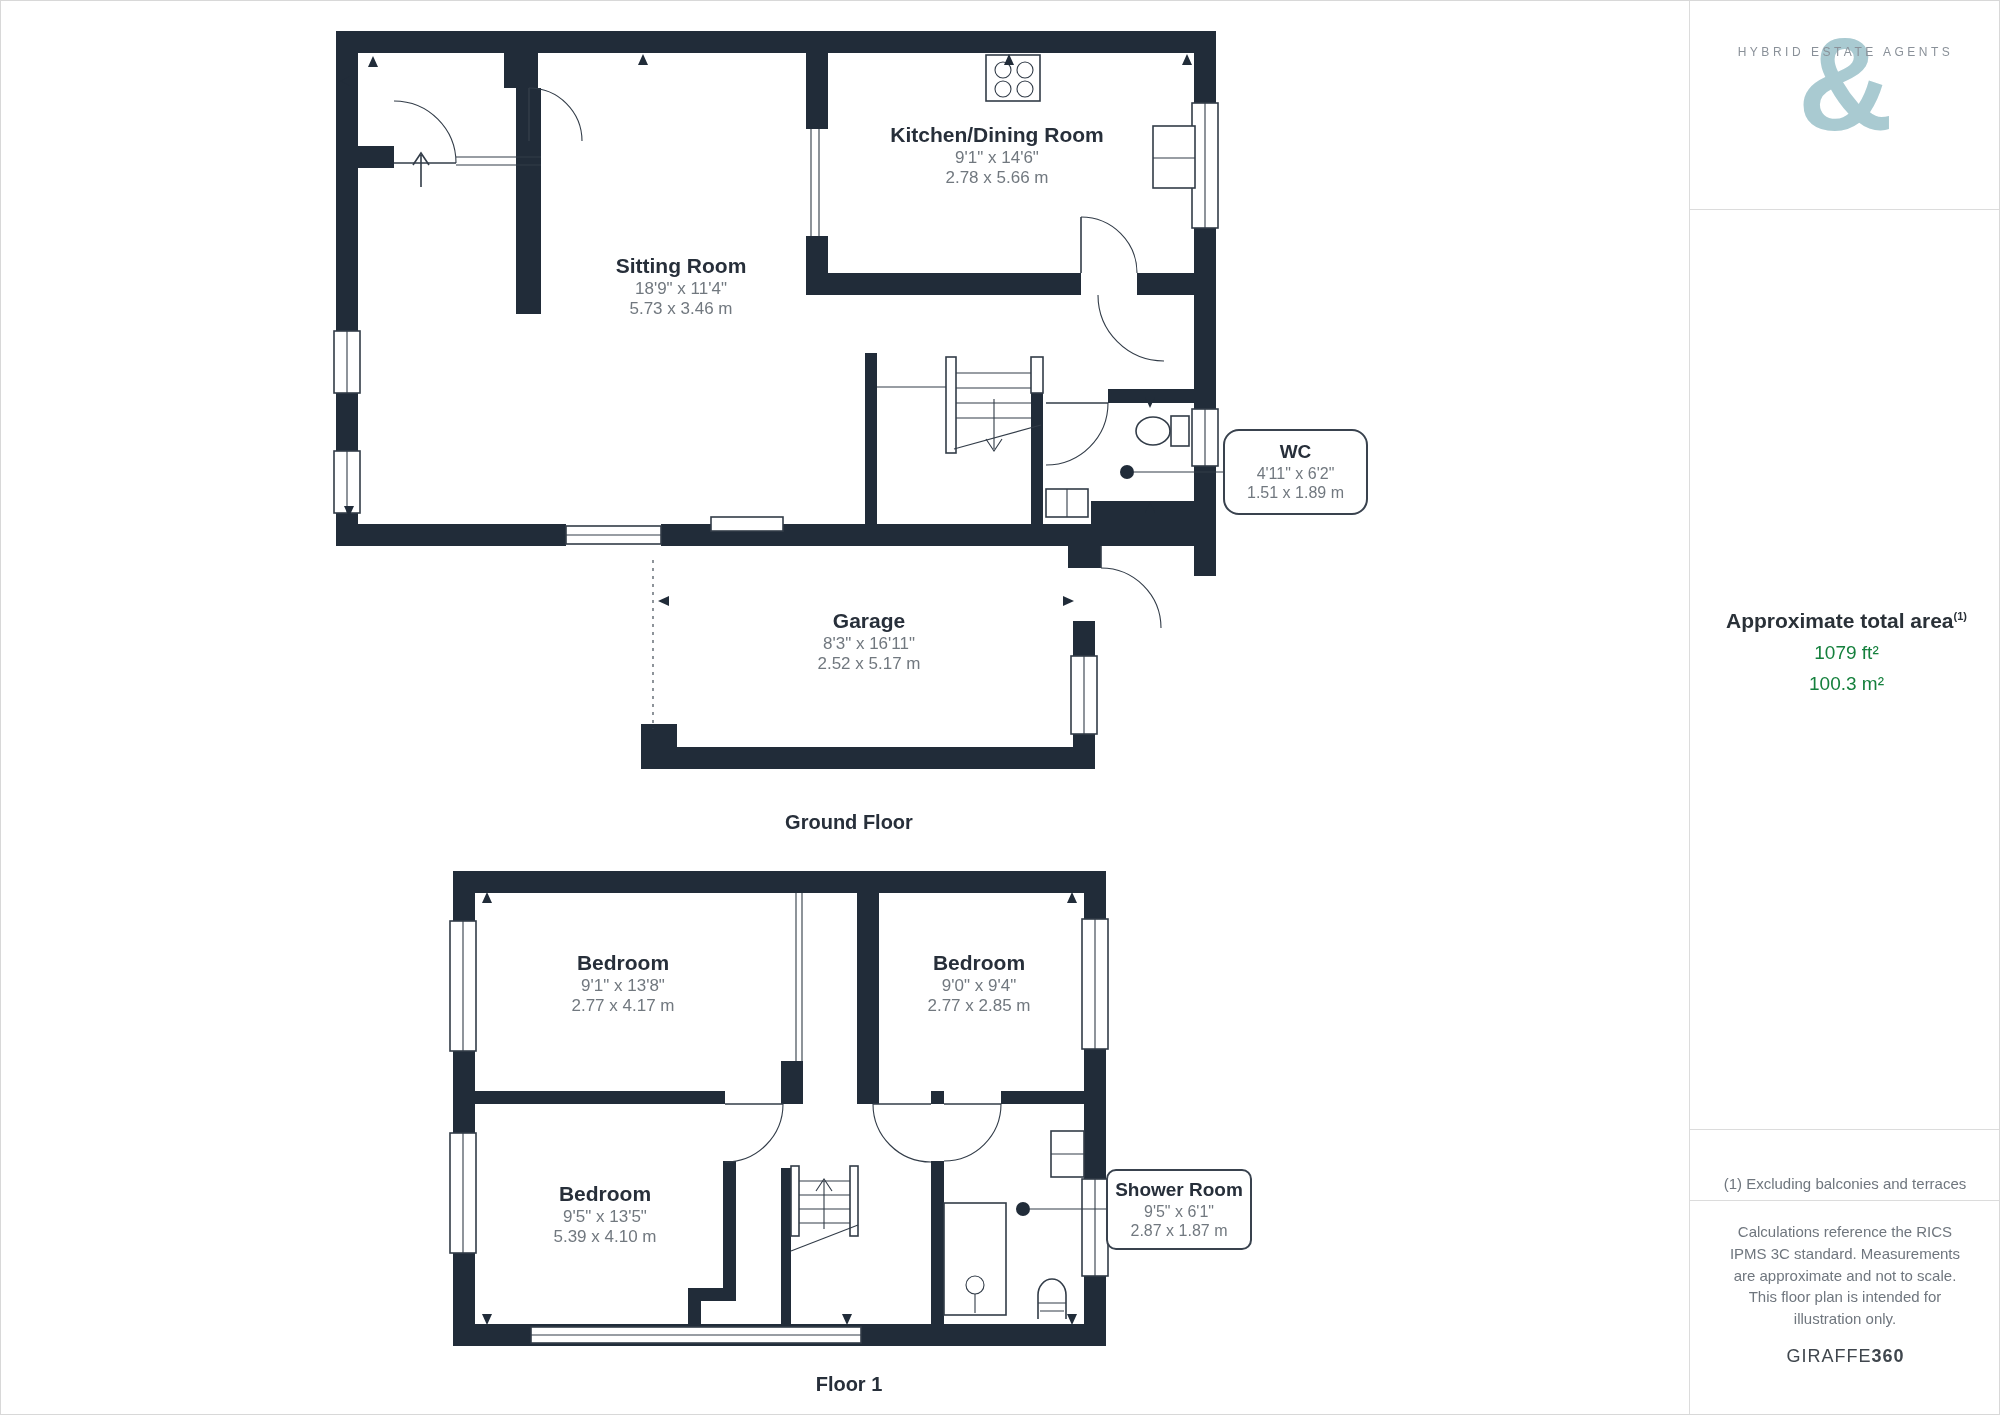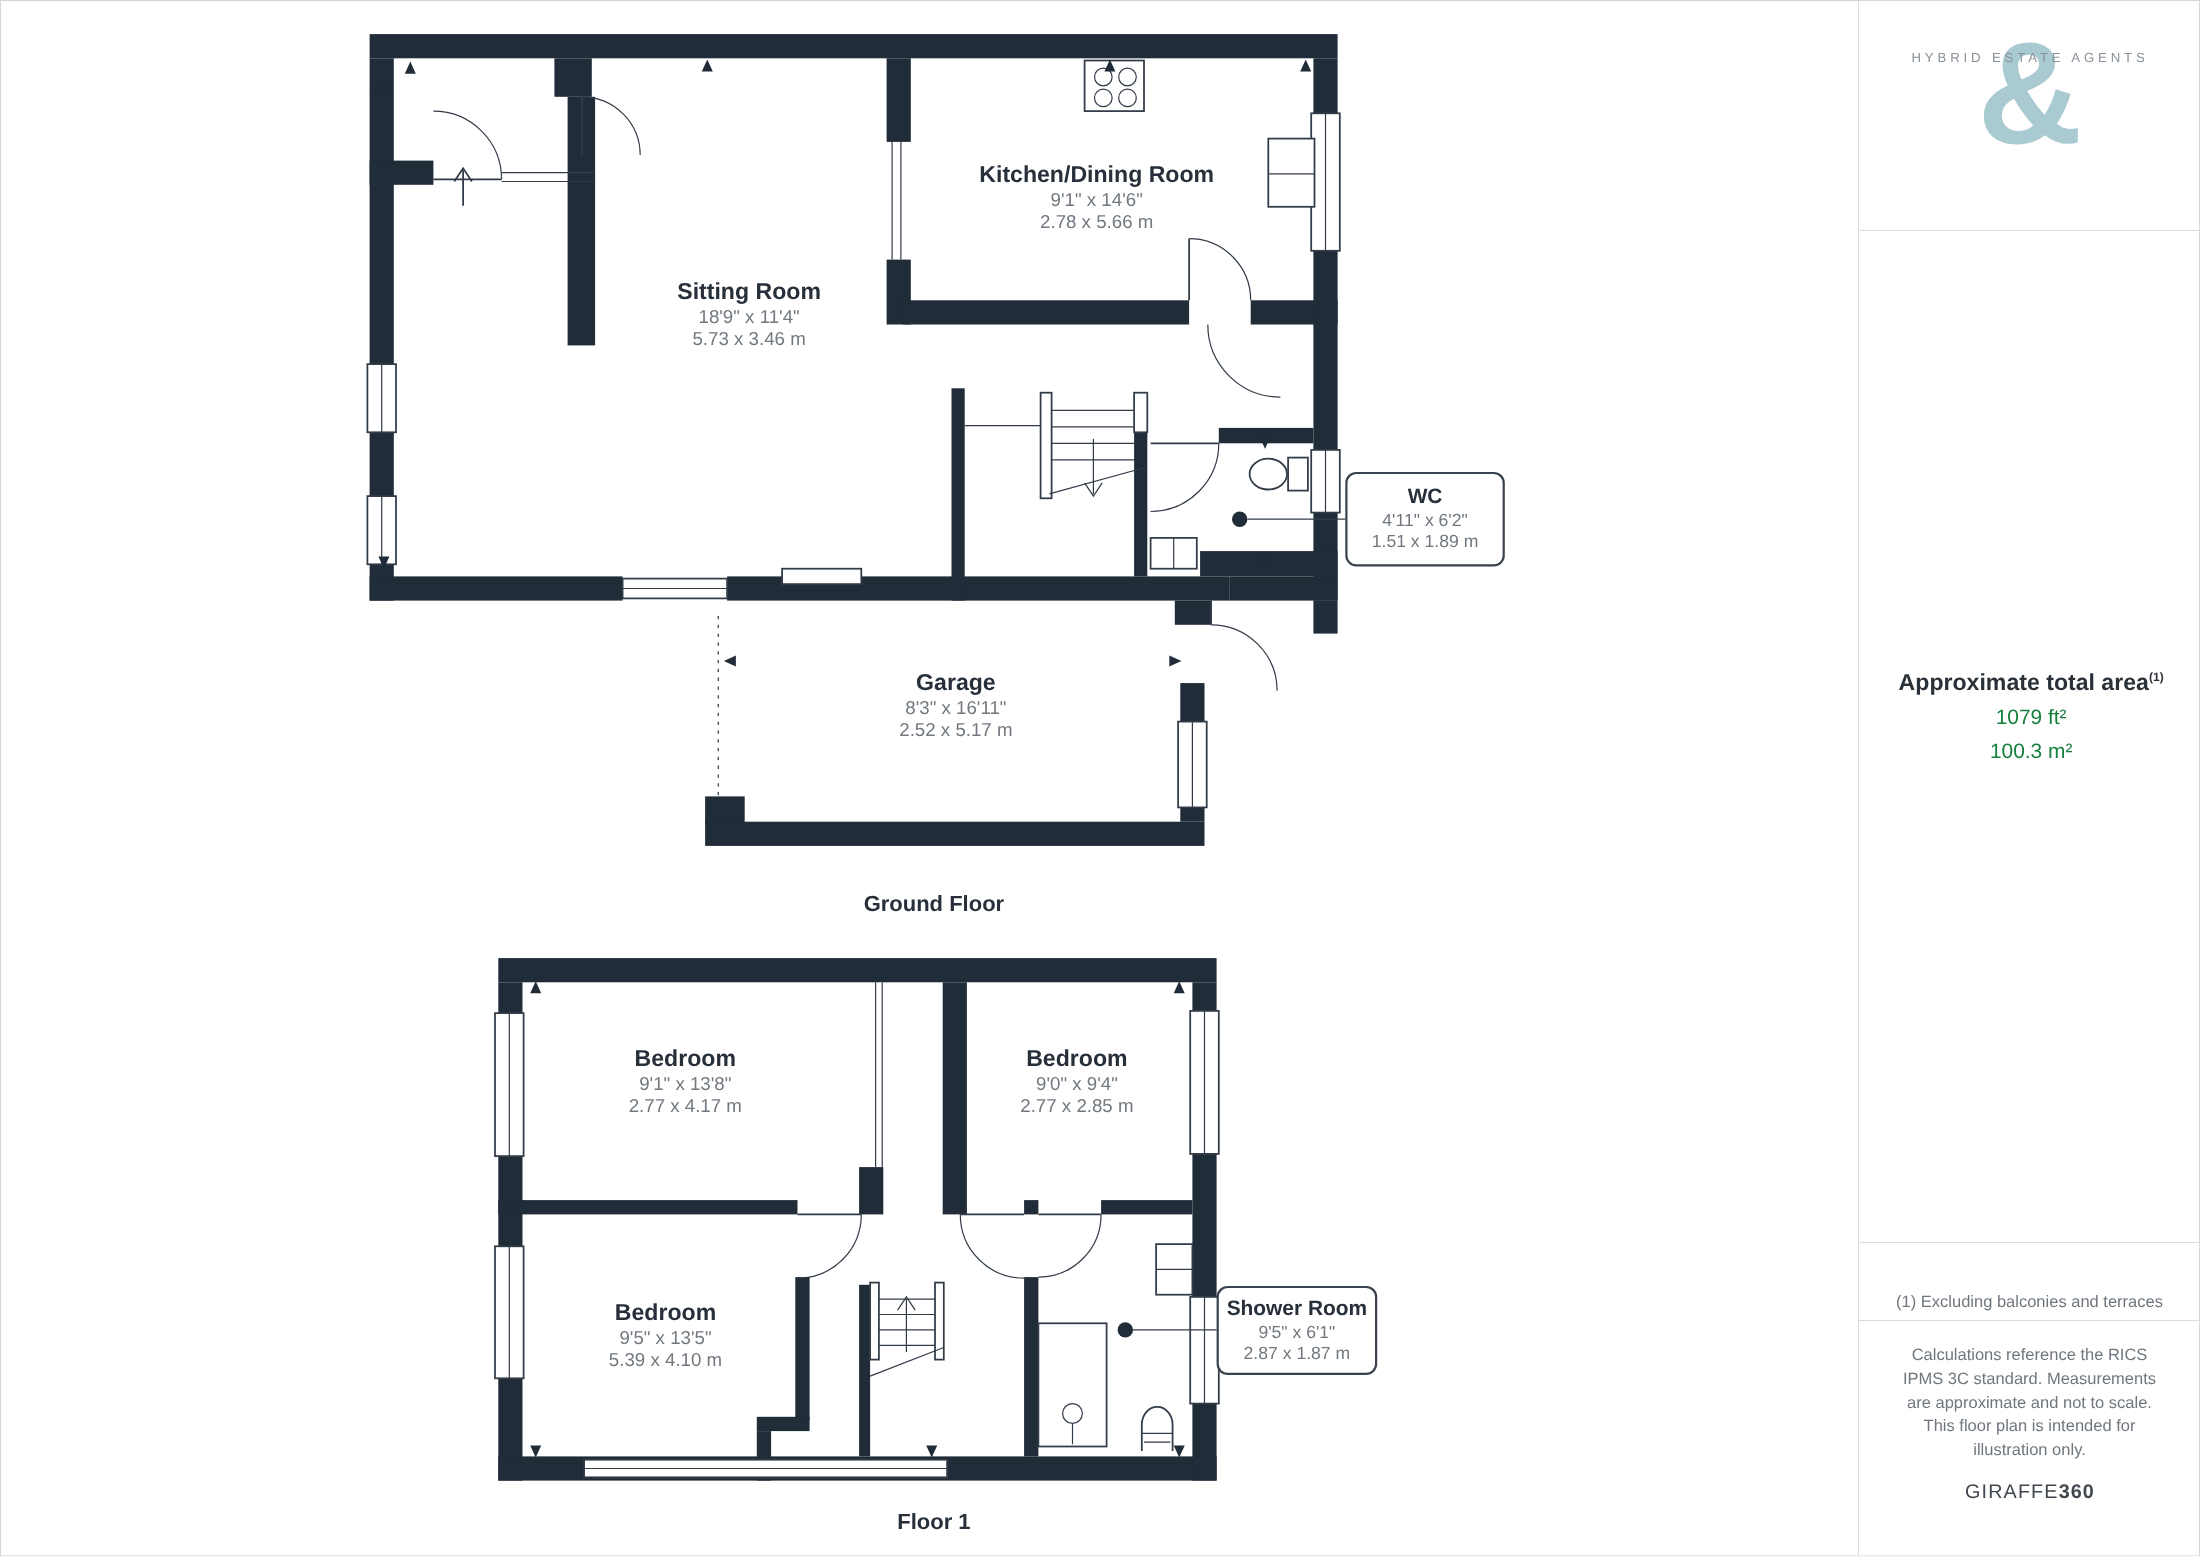--- a/index.html
+++ b/index.html
@@ -259,33 +259,33 @@
       </g>
     </g>
   </svg>
 
   <div class="room-label" style="left:680px;top:253px;">
     <div class="room-name">Sitting Room</div>
     <div class="room-dim">18'9" x 11'4"</div>
     <div class="room-dim">5.73 x 3.46 m</div>
   </div>
 
-  <div class="room-label" style="left:996px;top:122px;margin-top:24px;">
+  <div class="room-label" style="left:996px;top:122px;">
     <div class="room-name">Kitchen/Dining Room</div>
     <div class="room-dim">9'1" x 14'6"</div>
     <div class="room-dim">2.78 x 5.66 m</div>
   </div>
 
   <div class="room-label" style="left:868px;top:608px;">
     <div class="room-name">Garage</div>
     <div class="room-dim">8'3" x 16'11"</div>
     <div class="room-dim">2.52 x 5.17 m</div>
   </div>
 
-  <div class="callout" style="left:1222px;top:428px;width:141px;height:82px;">
+  <div class="callout" style="left:1222px;top:428px;width:141px;height:82px;border-radius:16px;">
     <div class="room-name">WC</div>
     <div class="room-dim">4'11" x 6'2"</div>
     <div class="room-dim">1.51 x 1.89 m</div>
   </div>
 
   <div class="floor-title" style="left:848px;top:810px;">Ground Floor</div>
 
   <div class="room-label" style="left:622px;top:950px;">
     <div class="room-name">Bedroom</div>
     <div class="room-dim">9'1" x 13'8"</div>

